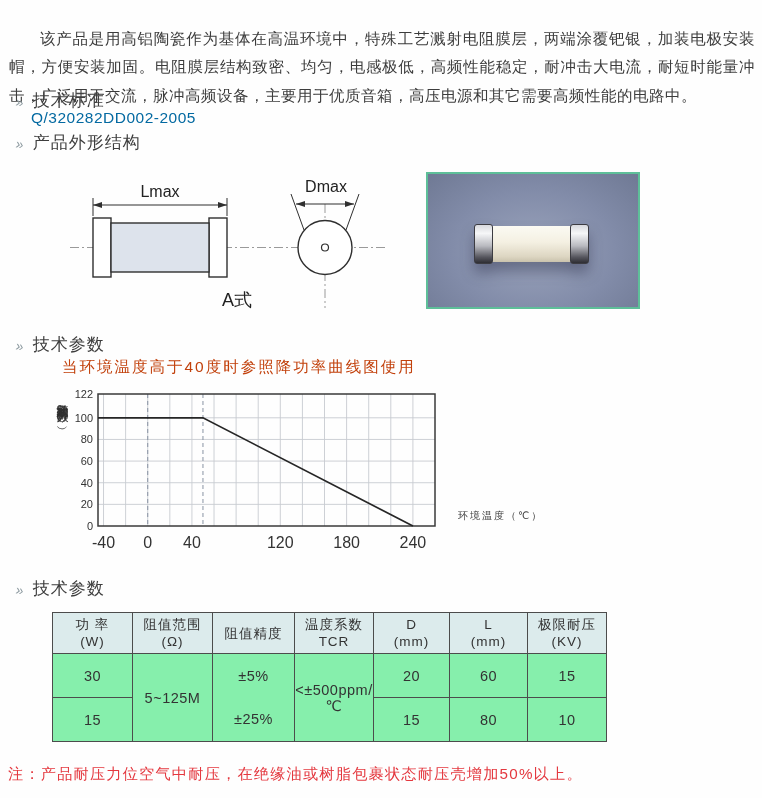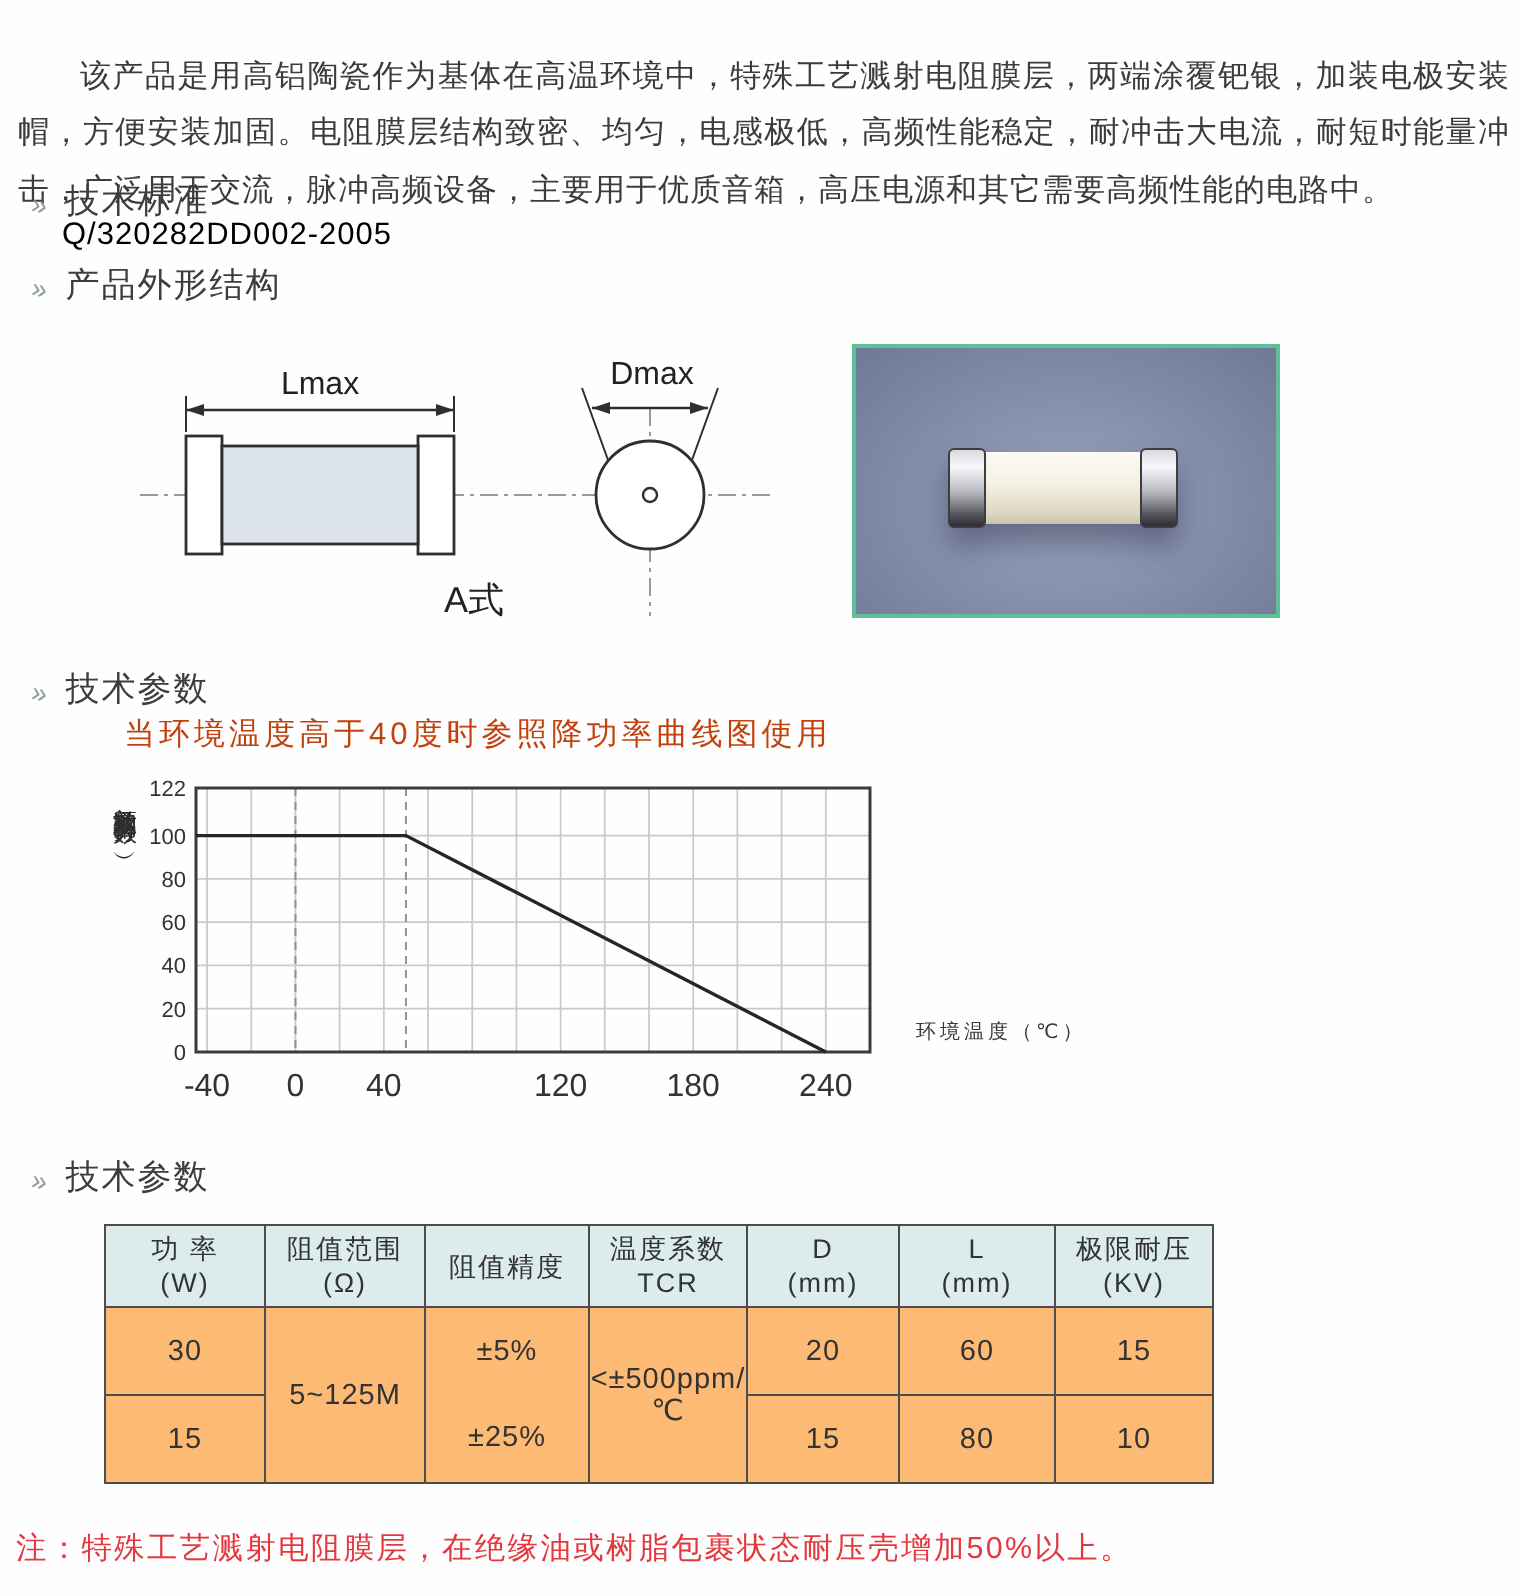--- a/index.html
+++ b/index.html
@@ -10,21 +10,21 @@
   
   .intro{
     position:absolute;left:9px;top:9px;width:746px;
     font-size:15.5px;line-height:28.5px;letter-spacing:.5px;
     text-align:justify;text-indent:31px;color:#3c3c3c;
   }
   
   .sec-head{position:absolute;display:flex;align-items:center;gap:9px;}
   .sec-head .bullet{color:#8e9ba1;font-size:14px;line-height:1;transform:translateY(1px) rotate(12deg);}
   .sec-head .label{font-size:17px;color:#3d3d3d;letter-spacing:1px;}
-  .standard-value{position:absolute;left:31px;top:109px;font-size:15.5px;color:#000000;letter-spacing:.5px;}
+  .standard-value{position:absolute;left:31px;top:109px;font-size:15.5px;color:#0369a1;letter-spacing:.5px;}
   
   .outline-svg{position:absolute;left:60px;top:168px;}
   
   .photo{
     position:absolute;left:426px;top:172px;width:210px;height:133px;
     border:2px solid var(--photo-border,#5ebf99);
     background:radial-gradient(ellipse at 50% 58%, #9aa3bb 0%, #828ca9 55%, #6f7994 100%);
   }
   .resistor{position:absolute;left:46px;top:50px;width:115px;height:40px;
     filter:drop-shadow(0 9px 7px rgba(25,30,55,.38));}
@@ -52,21 +52,21 @@
   
   .params{position:absolute;left:52px;top:612px;border-collapse:collapse;table-layout:fixed;}
   .params th,.params td{
     border:1.4px solid #4c4c4c;text-align:center;vertical-align:middle;
     padding:0;color:#333;
   }
   .params th{
     background:var(--table-header-bg,#dcebec);font-weight:400;font-size:13.5px;
     height:40px;white-space:pre-line;line-height:17px;letter-spacing:1px;
   }
-  .params td{font-size:14.5px;height:43px;background:#fdba74;letter-spacing:.5px;}
+  .params td{font-size:14.5px;height:43px;background:#86efac;letter-spacing:.5px;}
   .params td.stack{padding:0;}
   .tol-stack{display:flex;flex-direction:column;justify-content:space-around;height:86px;}
   .tcr-cell{font-size:12.5px;letter-spacing:0;}
   
   .note{position:absolute;left:8px;top:764px;font-size:15.2px;letter-spacing:1.2px;
     color:var(--note-red,#e4383f);}
   
   text{font-family:"Liberation Sans","DejaVu Sans",sans-serif;}
 </style>
 </head>
@@ -223,15 +223,15 @@
       </tr>
       <tr>
         <td>15</td>
         <td>15</td>
         <td>80</td>
         <td>10</td>
       </tr>
     </tbody>
   </table>
 
-  <div class="note">注：特殊工艺溅射电阻膜层，在绝缘油或树脂包裹状态耐压壳增加50%以上。</div>
+  <div class="note">注：产品耐压力位空气中耐压，在绝缘油或树脂包裹状态耐压壳增加50%以上。</div>
 
 </div>
 
 </body></html>

